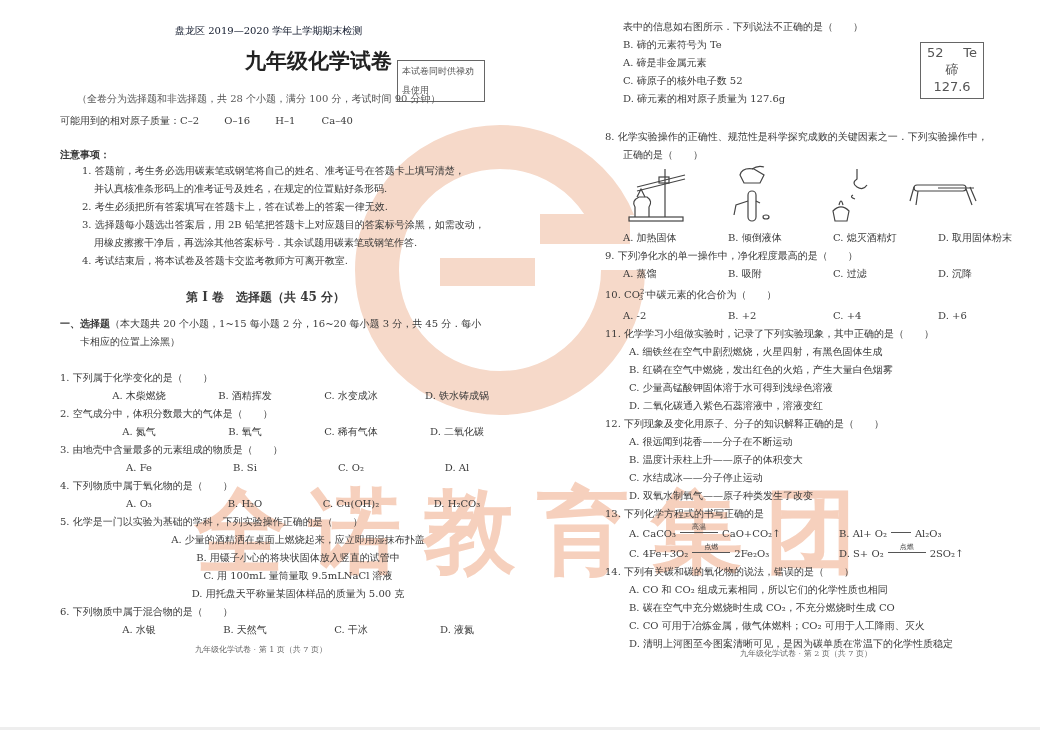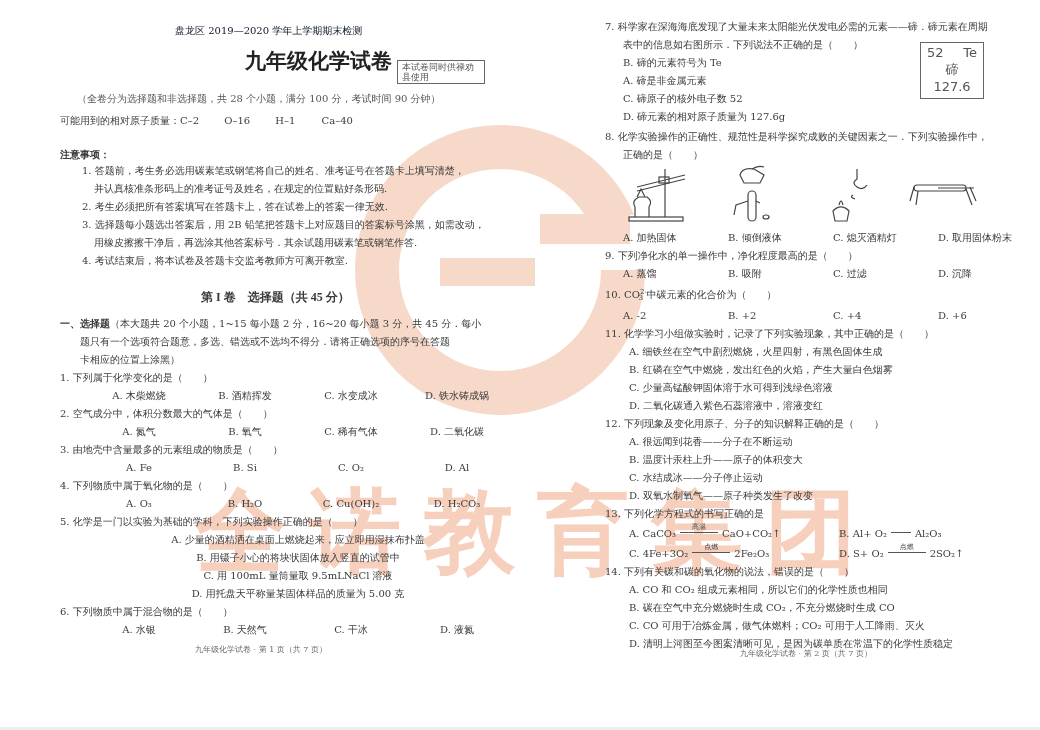--- a/index.html
+++ b/index.html
@@ -10,21 +10,21 @@
   .wm-bar1{position:absolute;left:440px;top:258px;width:95px;height:28px;background:#f6d9c9;z-index:0;}
   .wm-bar2{position:absolute;left:540px;top:215px;width:110px;height:55px;background:#ffffff;z-index:0;}
   .wm-bar3{position:absolute;left:540px;top:214px;width:90px;height:30px;background:#f6d9c9;z-index:0;}
   .wm-text{position:absolute;left:195px;top:470px;font-family:"DejaVu Sans",sans-serif;font-weight:bold;
        font-size:92px;letter-spacing:22px;color:#f6d0bd;z-index:0;white-space:nowrap;}
   .page{position:absolute;top:0;z-index:1;font-size:10px;line-height:18px;}
   .left{left:55px;width:430px;}
   .right{left:605px;width:420px;}
   .hdr1{position:absolute;left:120px;top:22px;font-size:10px;color:#0f172a;white-space:nowrap;}
   .hdr2{position:absolute;left:190px;top:52px;font-size:21px;font-weight:bold;color:#222;white-space:nowrap;}
-  .hdr-box{position:absolute;left:342px;top:60px;border:1px solid #666;font-size:9px;padding:1px 4px;line-height:10px;color:#555;}
+  .hdr-box{position:absolute;left:342px;top:60px;border:1px solid #666;font-size:9px;padding:1px 4px;line-height:19px;color:#555;}
   .abs{position:absolute;white-space:nowrap;}
   .indent1{padding-left:26px;text-align:center;}
   .sec-title{font-weight:bold;font-size:12px;}
   .opts{display:flex;}
   .opts span{display:inline-block;}
   .o4 span{width:106px;}
   .or4 span{width:105px;}
   .q{white-space:nowrap;}
   .sub{font-size:7px;vertical-align:-2px;}
   .sup{font-size:7px;vertical-align:4px;}
@@ -64,24 +64,23 @@
   <div class="abs" style="left:5px;top:146px;font-weight:bold;">注意事项：</div>
   <div class="abs" style="left:27px;top:162px;">
     <div>1.  答题前，考生务必选用碳素笔或钢笔将自己的姓名、准考证号在答题卡上填写清楚，</div>
     <div style="padding-left:12px">并认真核准条形码上的准考证号及姓名，在规定的位置贴好条形码.</div>
     <div>2.  考生必须把所有答案填写在答题卡上，答在试卷上的答案一律无效.</div>
     <div>3.  选择题每小题选出答案后，用 2B 铅笔把答题卡上对应题目的答案标号涂黑，如需改动，</div>
     <div style="padding-left:12px">用橡皮擦擦干净后，再选涂其他答案标号．其余试题用碳素笔或钢笔作答.</div>
     <div>4.  考试结束后，将本试卷及答题卡交监考教师方可离开教室.</div>
   </div>
 
-  <div class="abs sec-title" style="left:146px;top:288px;font-family:Liberation Serif, serif;">第 I 卷　选择题（共 45 分）</div>
+  <div class="abs sec-title" style="left:131px;top:288px;">第 I 卷　选择题（共 45 分）</div>
   <div class="abs" style="left:5px;top:315px;">
     <div><b>一、选择题</b><span>（本大题共 20 个小题，1~15 每小题 2 分，16~20 每小题 3 分，共 45 分．每小</span></div>
-    <div style="padding-left:20px">题只有一个选项符合题意，多选、错选或不选均不得分．请将正确选项的序号在答题</div>
     <div style="padding-left:20px">卡相应的位置上涂黑）</div>
   </div>
 
   <div class="abs" style="left:5px;top:369px;">
     <div class="q">1.  下列属于化学变化的是（　　）</div>
     <div class="opts o4 indent1">
       <span>A.  木柴燃烧</span>
       <span>B.  酒精挥发</span>
       <span>C.  水变成冰</span>
       <span>D.  铁水铸成锅</span>
@@ -120,21 +119,20 @@
       <span>B.  天然气</span>
       <span>C.  干冰</span>
       <span>D.  液氮</span>
     </div>
   </div>
   <div class="footer" style="left:140px;top:641px;">九年级化学试卷 · 第 1 页（共 7 页）</div>
 </div>
 
 <div class="page right">
   <div class="abs" style="left:0;top:18px;">
-    <div>7.  科学家在深海海底发现了大量未来太阳能光伏发电必需的元素——碲．碲元素在周期</div>
     <div style="padding-left:18px">表中的信息如右图所示．下列说法不正确的是（　　）</div>
     <div style="padding-left:18px">
       <div>B.  碲的元素符号为 Te</div>
       <div>A.  碲是非金属元素</div>
       <div>C.  碲原子的核外电子数 52</div>
       <div>D.  碲元素的相对原子质量为 127.6g</div>
     </div>
   </div>
   <div class="elem">
     <span class="num">52</span>

